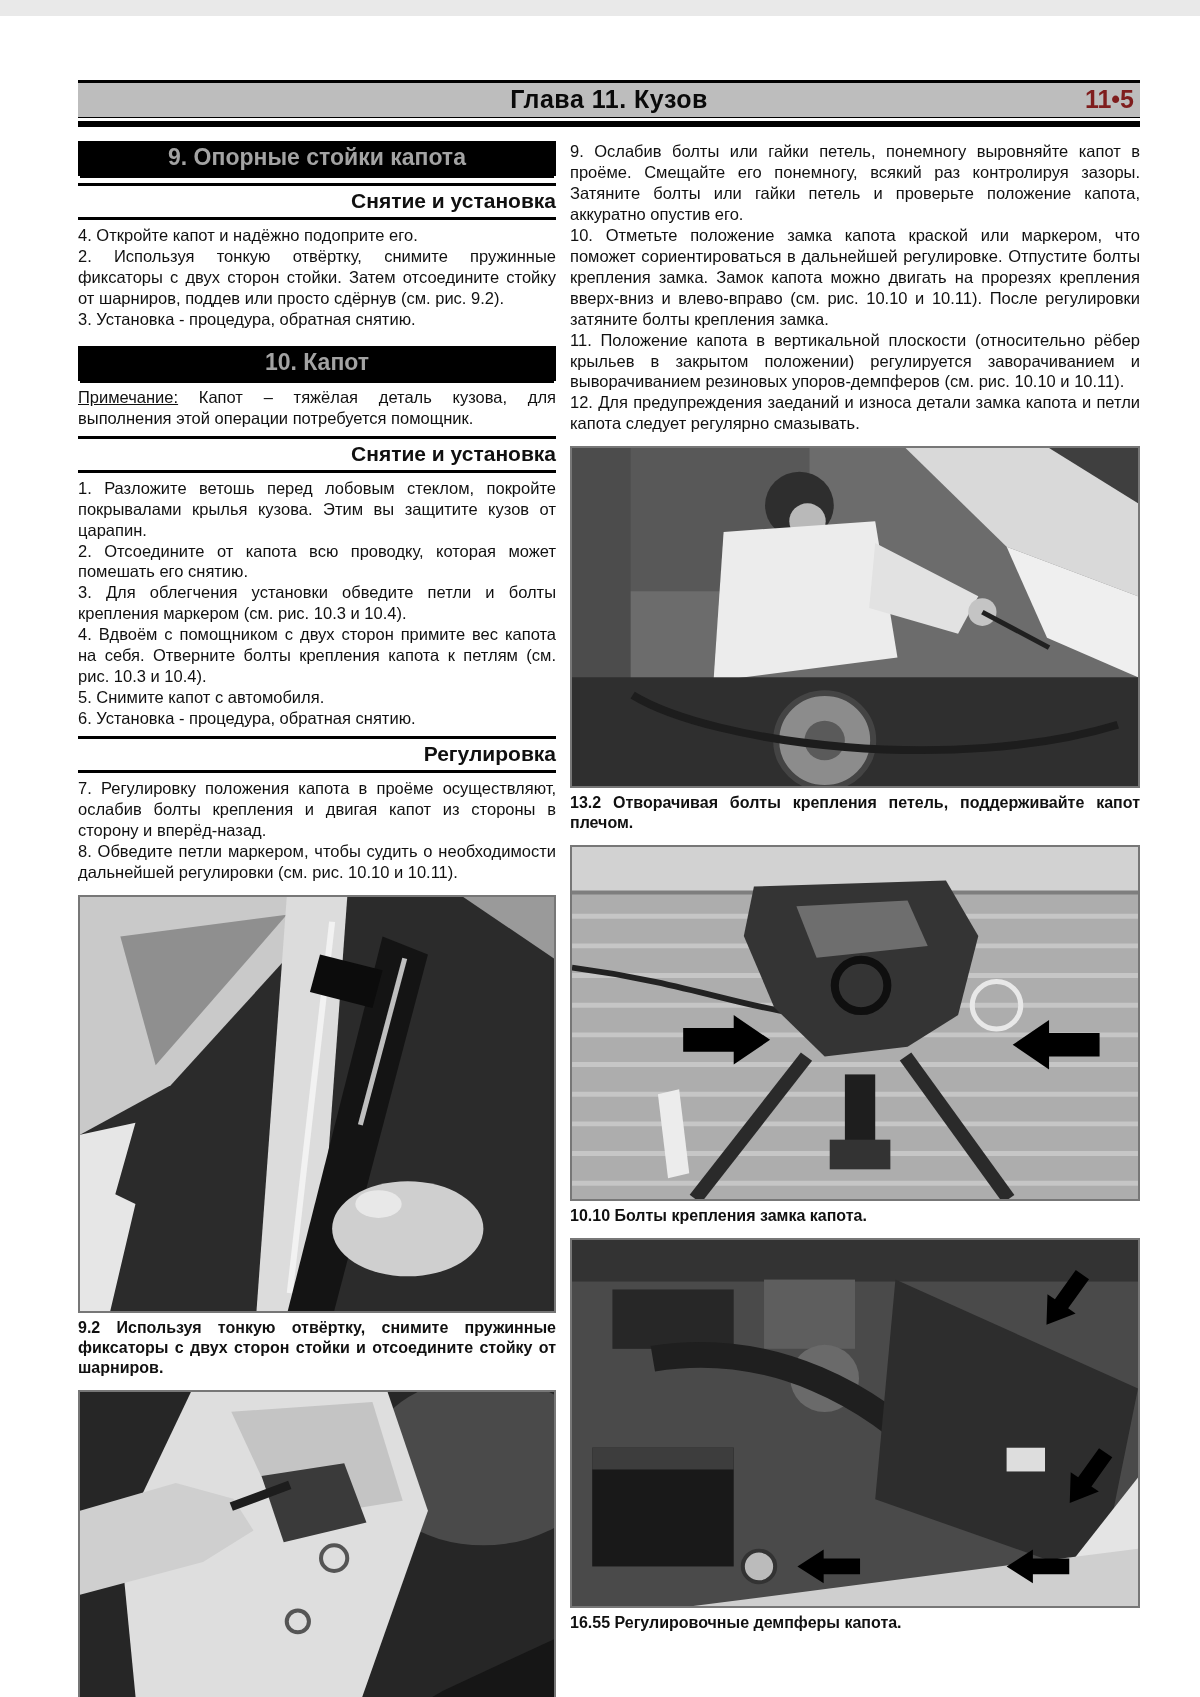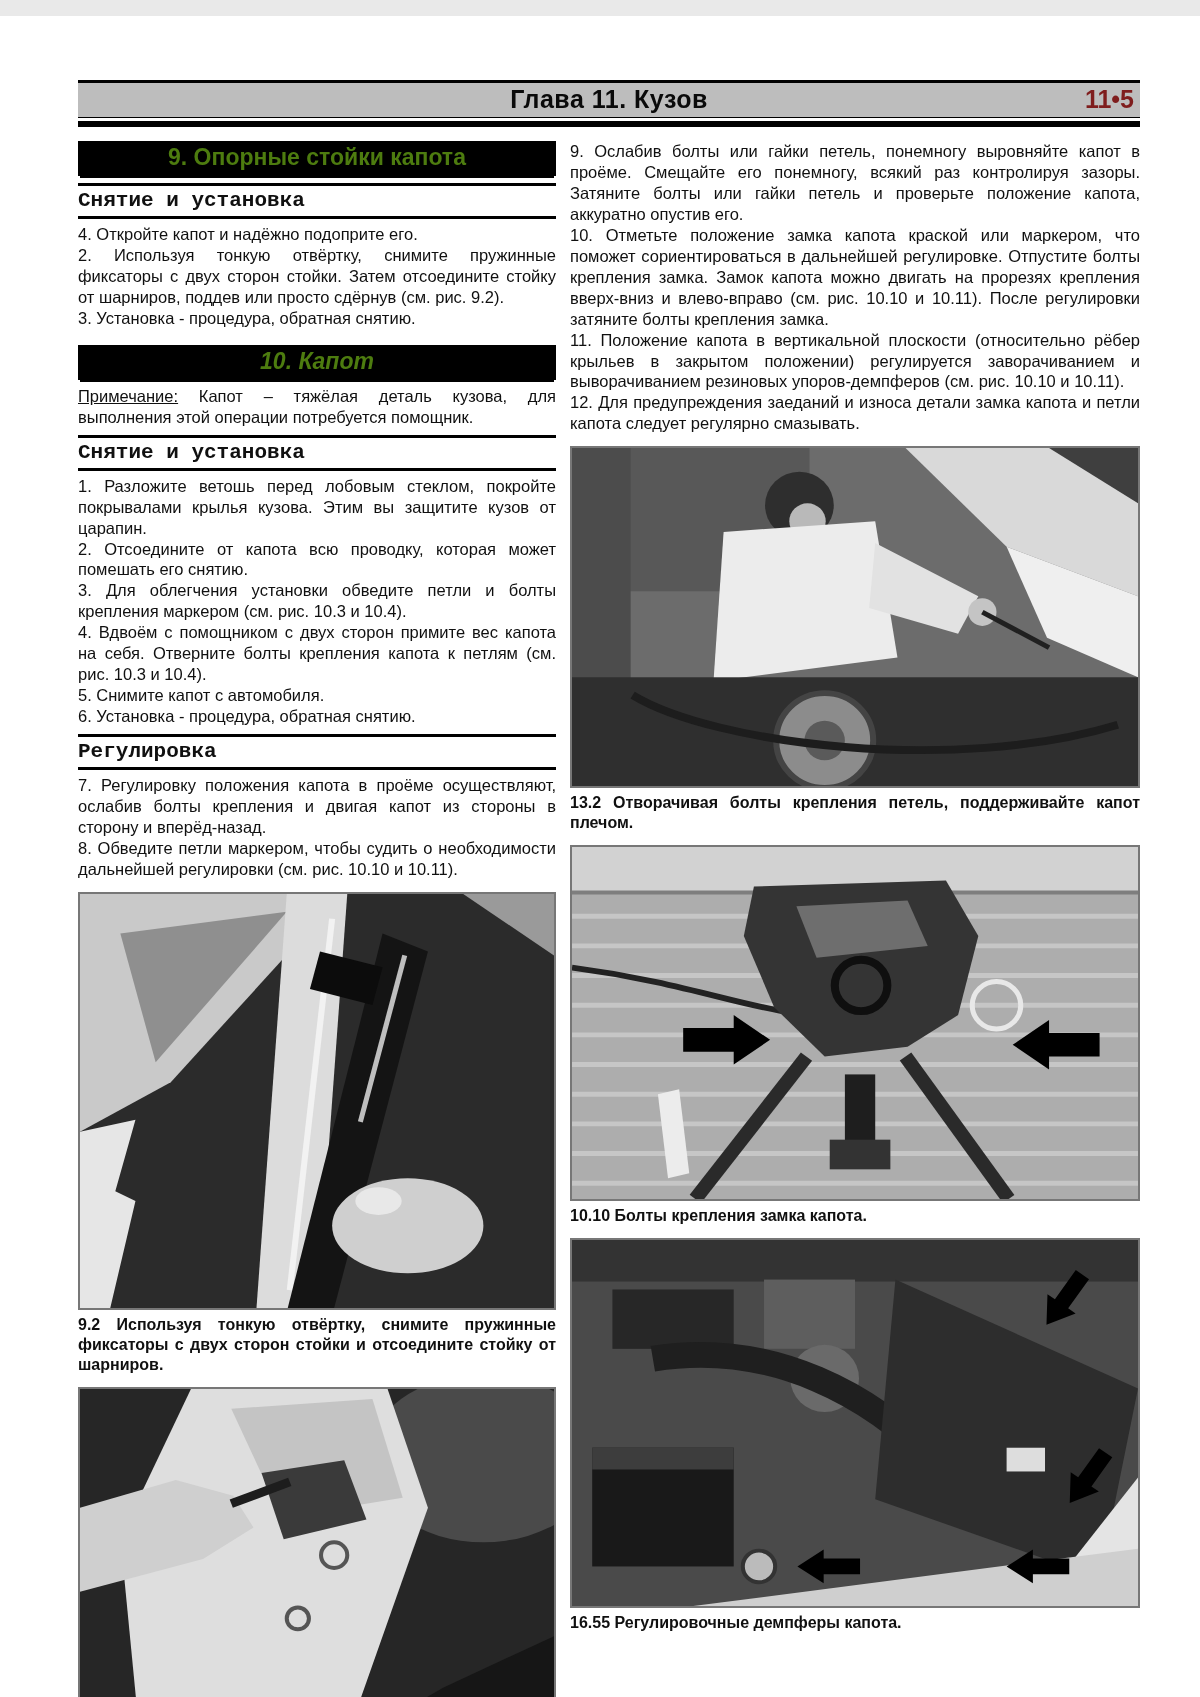--- a/index.html
+++ b/index.html
@@ -22,29 +22,29 @@
   .page-number{
     position:absolute;right:6px;top:2px;font-size:25px;font-weight:bold;color:#7f1d1d;
   }
   .thick-rule{height:6px;background:#000;margin-top:3px;}
   
   .cols{display:flex;gap:14px;margin-top:14px;}
   .col-left{width:478px;flex:none;}
   .col-right{width:570px;flex:none;}
   
   .black-bar{
-    background:#000;color:#4d7c0f;text-align:center;font-weight:bold;
+    background:#000;color:#a3a3a3;text-align:center;font-weight:bold;
     font-size:23px;padding:3px 0 5px;box-shadow:0 4px 0 -2px #000;
   }
   .subhead{
-    font-weight:bold;font-size:21px;text-align:left;
+    font-weight:bold;font-size:21px;text-align:right;
     border-top:3px solid #000;border-bottom:3px solid #000;
-    padding:3px 0 4px;margin:7px 0 5px;font-family:Liberation Mono, monospace;
-  }
-  .mt-sect{margin-top:16px;font-style:italic;}
+    padding:3px 0 4px;margin:7px 0 5px;
+  }
+  .mt-sect{margin-top:16px;}
   
   .steps p{margin:0;text-align:justify;font-size:16.5px;line-height:1.27;}
   .note{margin:6px 0 2px;font-size:16.5px;line-height:1.27;text-align:justify;}
   .note .lbl{text-decoration:underline;}
   
   .figure{margin-top:12px;}
   .photo{width:100%;display:block;border:2px solid #777;box-sizing:border-box;background:#555;}
   .photo svg{display:block;width:100%;height:100%;}
   .ph-92{height:418px;}
   .ph-103{height:360px;}

